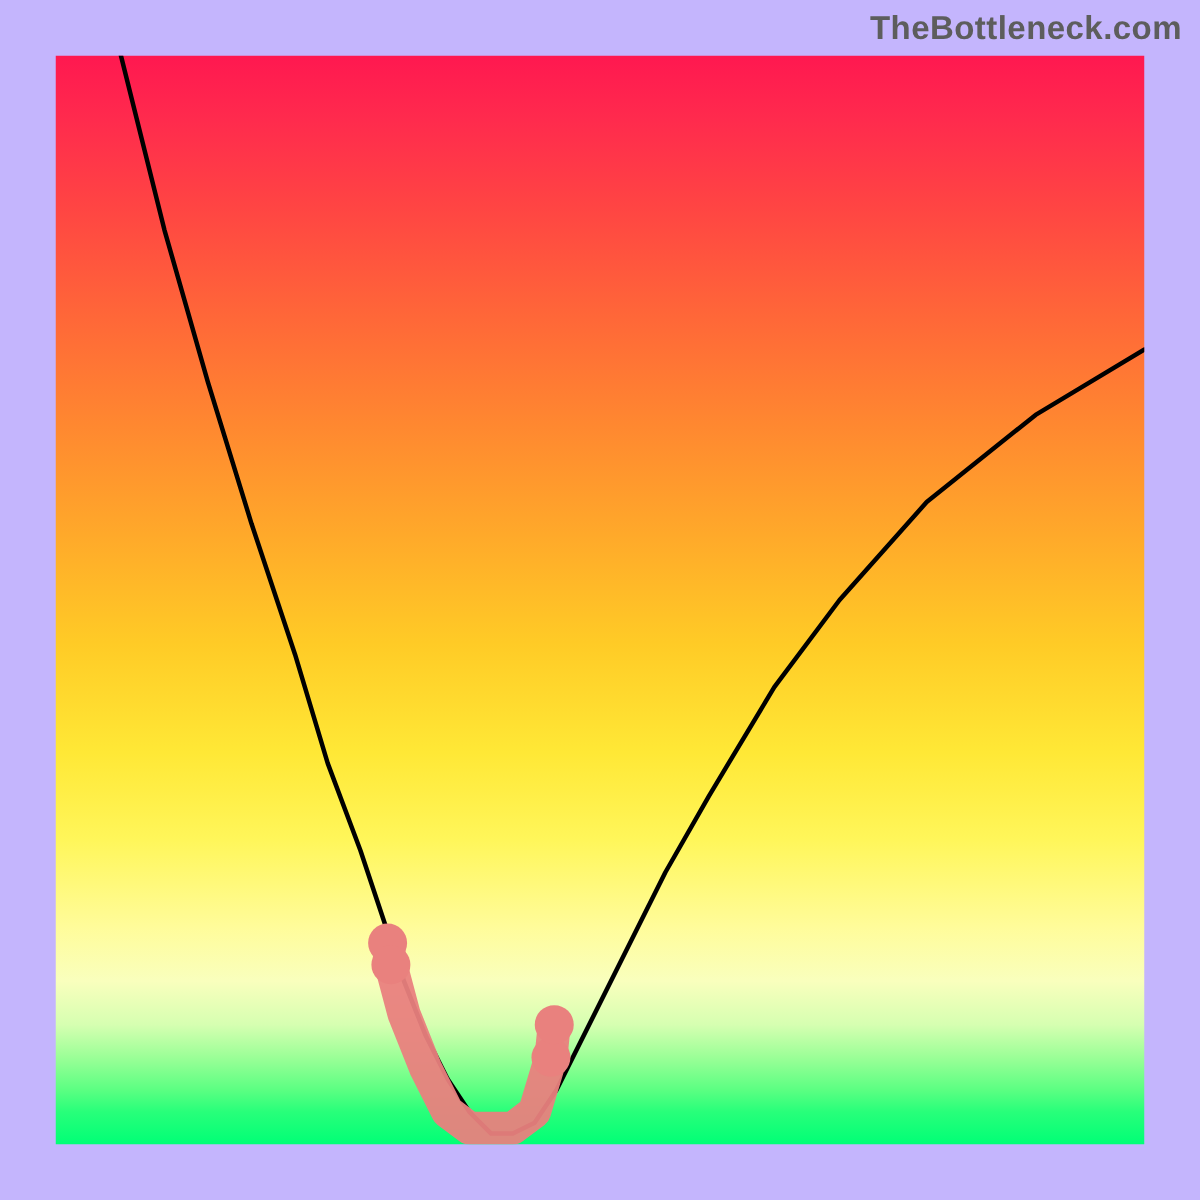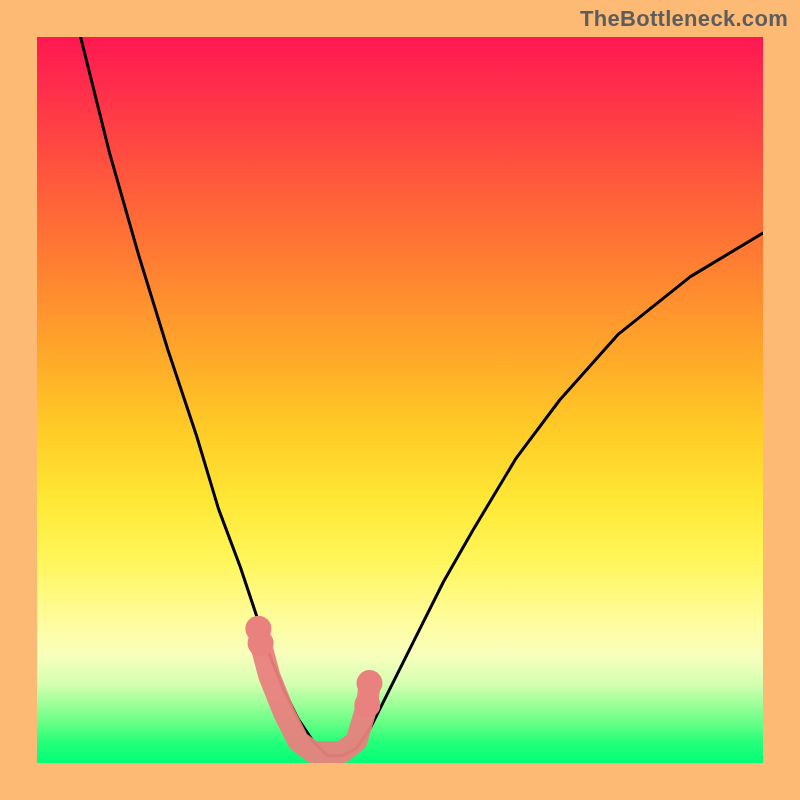--- a/index.html
+++ b/index.html
@@ -8,21 +8,21 @@
     width: 800px;
     height: 800px;
     overflow: hidden;
     background: #000;
     font-family: Arial, Helvetica, sans-serif;
   }
   .outer-frame {
     position: relative;
     width: 800px;
     height: 800px;
-    background: #fdba74;
+    background: #c4b5fd;
   }
   .watermark {
     position: absolute;
     top: 6px;
     right: 12px;
     font-size: 22px;
     font-weight: 600;
     color: #5d5d5d;
     letter-spacing: 0.3px;
     z-index: 20;

